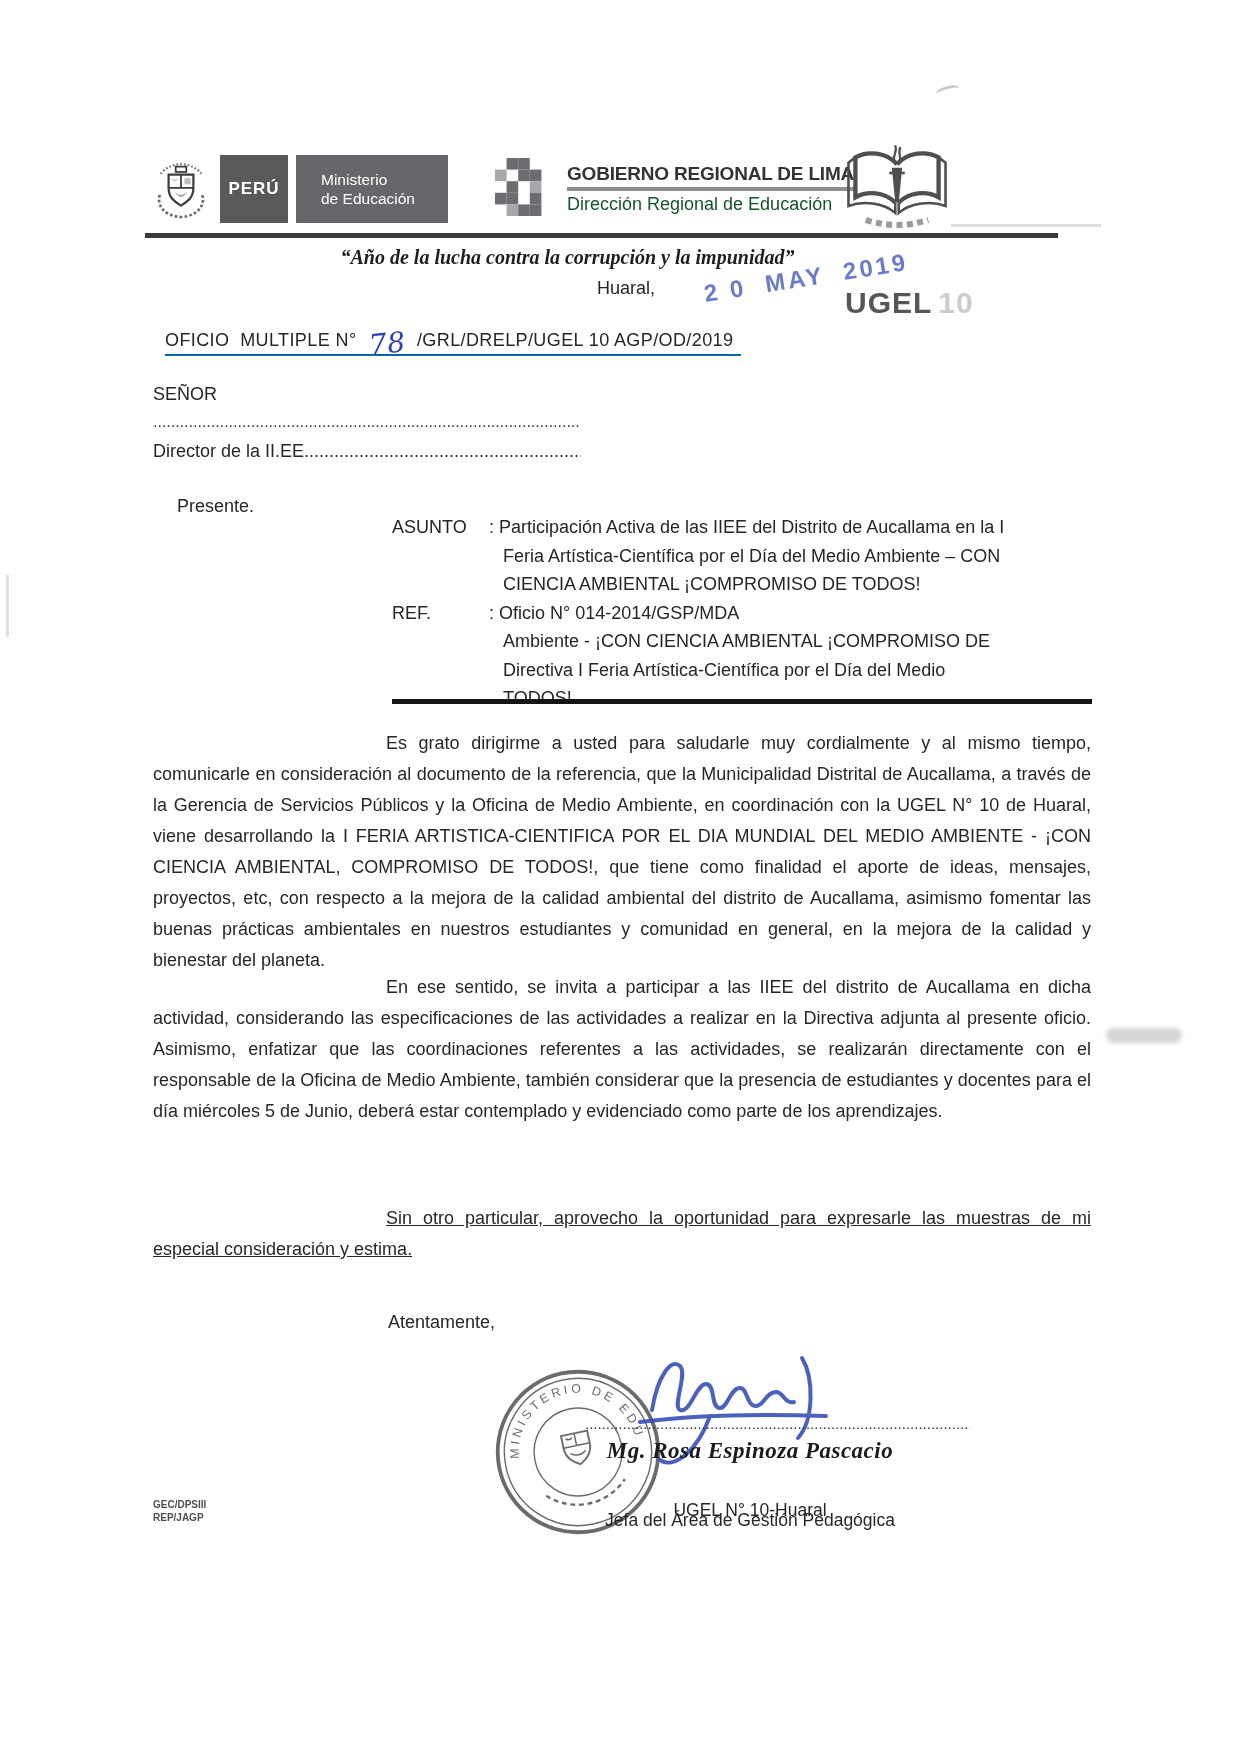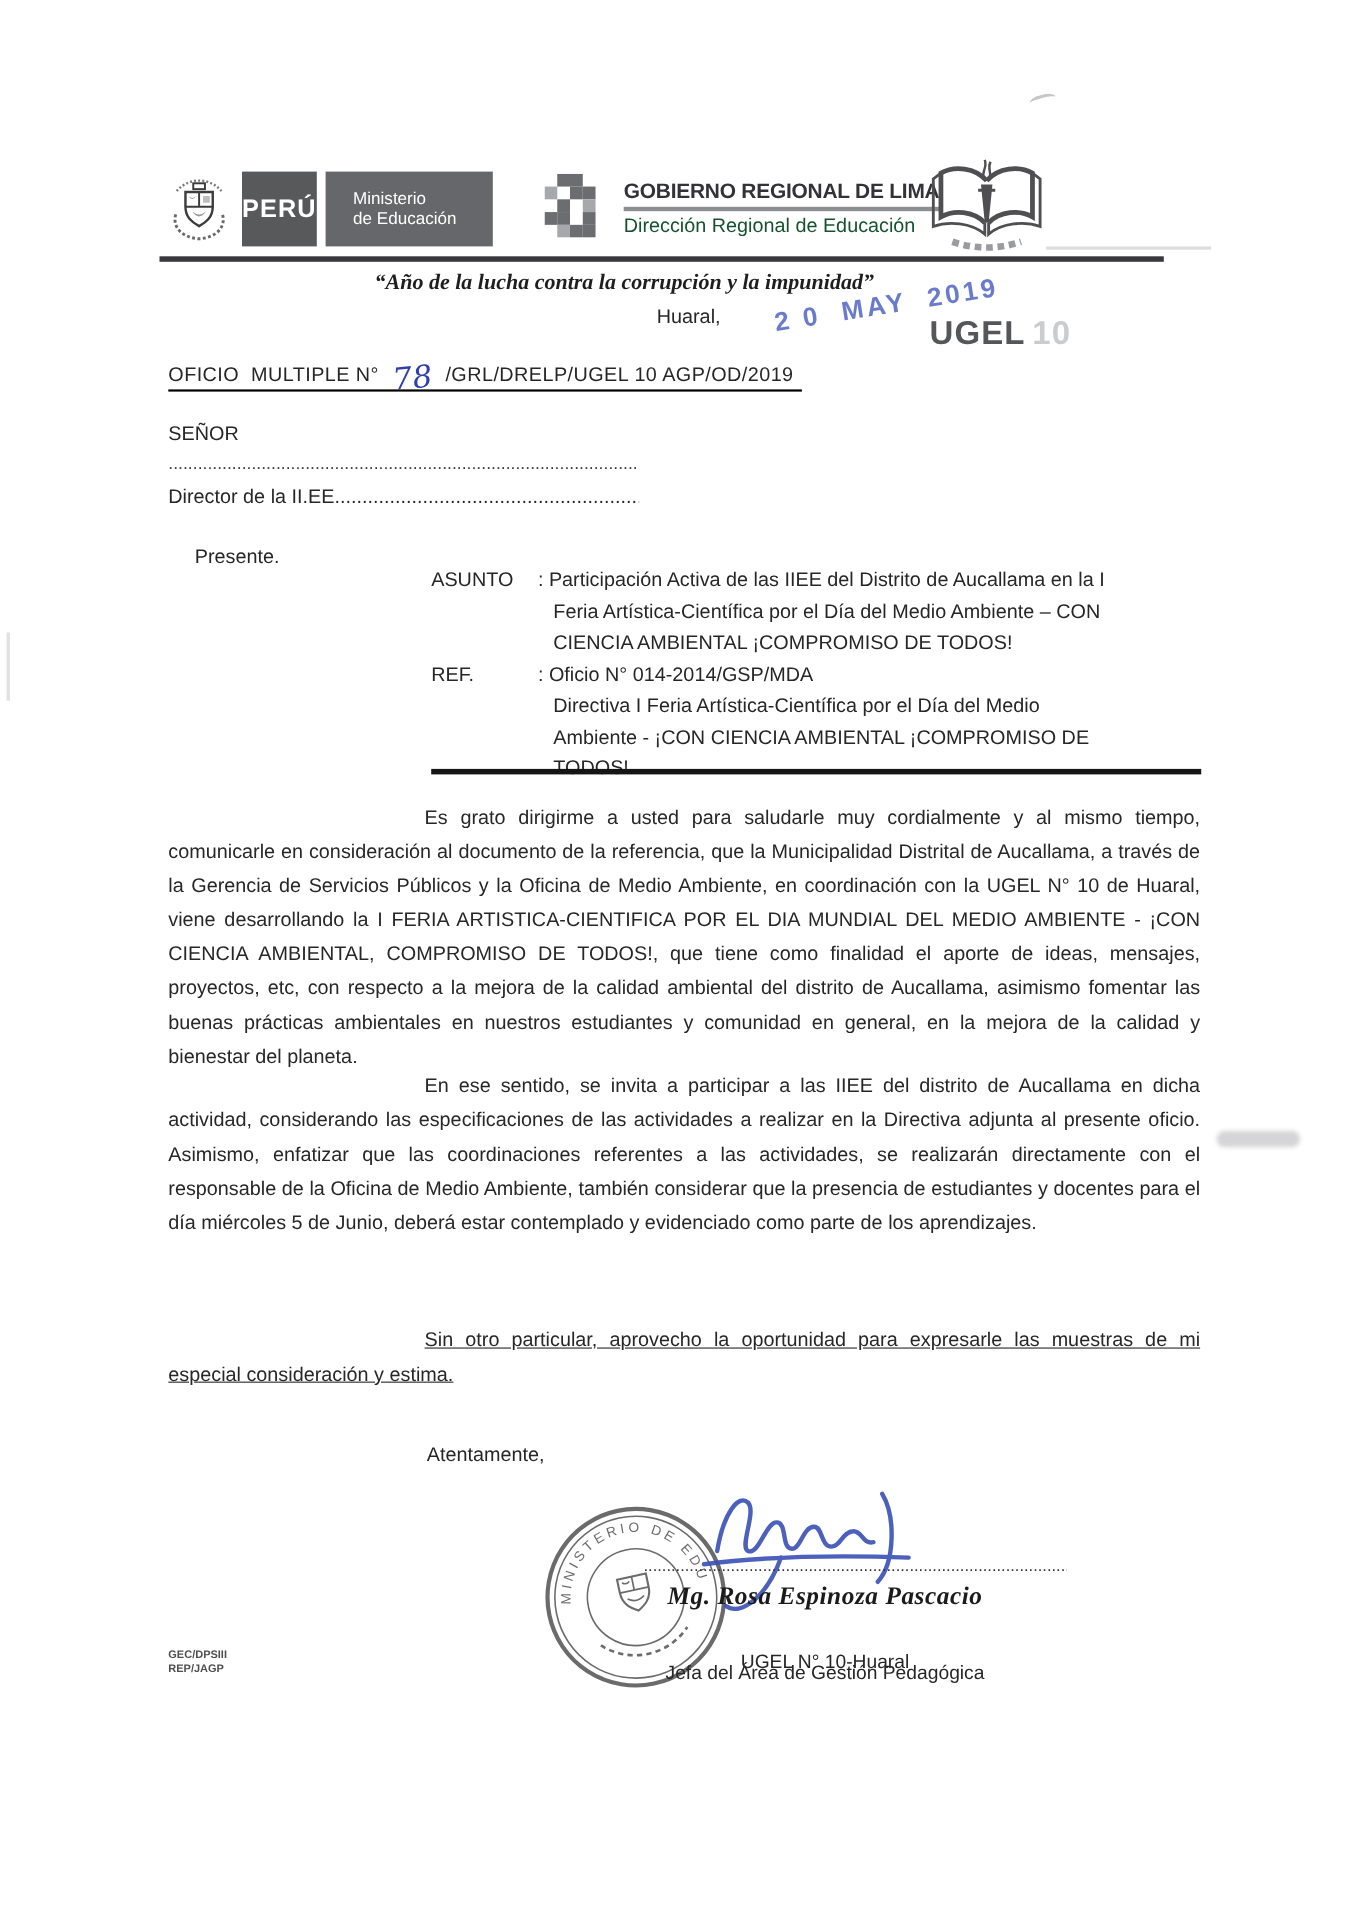--- a/index.html
+++ b/index.html
@@ -13,21 +13,21 @@
     overflow: hidden;
     font-family: "Liberation Sans", sans-serif;
     color: #262626;
   }
   
   .hdr-group { position:absolute; display:flex; align-items:center; }
   .hdr-minedu { left:150px; top:152px; gap:8px; }
   .peru-box {
     width:68px; height:68px; background:#58595b; color:#fff;
     display:flex; align-items:center; justify-content:center;
-    font-size:23px; font-weight:600; letter-spacing:1px;
+    font-size:17px; font-weight:600; letter-spacing:1px;
   }
   .ministry-box {
     width:152px; height:68px; background:#66676a; color:#fff;
     display:flex; flex-direction:column; justify-content:center;
     padding-left:25px; font-size:15.5px; line-height:19px;
   }
   .hdr-grl { left:495px; top:158px; gap:14px; }
   .grl-text { display:flex; flex-direction:column; }
   .grl-title { font-size:19px; font-weight:800; letter-spacing:-0.2px; color:#333336; white-space:nowrap; }
   .grl-underbar { height:4px; background:#8d8e90; margin:2px 0 3px 0; }
@@ -47,23 +47,23 @@
   }
   .city { position:absolute; left:597px; top:278px; font-size:18px; }
   .date-stamp {
     position:absolute; left:703px; top:264px;
     font-size:24px; font-weight:700; letter-spacing:3px;
     color:#4a5fc0; opacity:.82; transform:rotate(-9deg); white-space:pre;
   }
 
   
   .oficio {
-    position:absolute; left:153px; top:330px;
+    position:absolute; left:165px; top:330px;
     display:inline-flex; align-items:flex-end; gap:12px;
-    border-bottom:2px solid #000000; padding:0 8px 3px 0;
+    border-bottom:2px solid #0369a1; padding:0 8px 3px 0;
     font-size:18px; letter-spacing:0.4px; white-space:pre;text-align:center;
   }
   .oficio-number {
     font-family:"DejaVu Serif", serif; font-style:italic;
     font-size:28px; color:#2e3fae; line-height:18px;
     transform:rotate(-6deg); position:relative; top:2px;
   }
 
   
   .salutation { position:absolute; left:153px; top:384px; font-size:18px; }
@@ -204,22 +204,22 @@
   <div class="subject">
     <div>ASUNTO</div>
     <div class="lines">
       <div>: Participación Activa de las IIEE del Distrito de Aucallama en la I</div>
       <div class="cont">Feria Artística-Científica por el Día del Medio Ambiente – CON</div>
       <div class="cont">CIENCIA AMBIENTAL ¡COMPROMISO DE TODOS!</div>
     </div>
     <div>REF.</div>
     <div class="lines">
       <div>: Oficio N° 014-2014/GSP/MDA</div>
+      <div class="cont">Ambiente  - ¡CON CIENCIA AMBIENTAL ¡COMPROMISO DE</div>
       <div class="cont">Directiva I Feria Artística-Científica por el Día del Medio</div>
-      <div class="cont">Ambiente  - ¡CON CIENCIA AMBIENTAL ¡COMPROMISO DE</div>
       <div class="cont">TODOS!</div>
     </div>
   </div>
   <div class="subject-rule"></div>
 
   <p class="para para-1">Es grato dirigirme a usted para saludarle muy cordialmente y al mismo tiempo, comunicarle en consideración al documento de la referencia, que la Municipalidad Distrital de Aucallama, a través de la Gerencia de Servicios Públicos y la Oficina de Medio Ambiente, en coordinación con la UGEL N° 10 de Huaral, viene desarrollando la I FERIA ARTISTICA-CIENTIFICA POR EL DIA MUNDIAL DEL MEDIO AMBIENTE - ¡CON CIENCIA AMBIENTAL, COMPROMISO DE TODOS!, que tiene como finalidad el aporte de ideas, mensajes, proyectos, etc, con respecto a la mejora de la calidad ambiental del distrito de Aucallama, asimismo fomentar las buenas prácticas ambientales en nuestros estudiantes y comunidad en general, en la mejora de  la calidad y bienestar del planeta.</p>
   <p class="para para-2">En ese sentido, se invita a participar a las IIEE del distrito de Aucallama en dicha actividad, considerando las especificaciones de las actividades a realizar en la Directiva adjunta al presente oficio. Asimismo, enfatizar que las coordinaciones referentes a las actividades, se realizarán directamente con el responsable de la Oficina de Medio Ambiente, también considerar que la presencia de estudiantes y docentes para el día miércoles 5 de Junio, deberá estar contemplado y evidenciado  como parte de los aprendizajes.</p>
   <p class="para para-3">Sin otro particular, aprovecho la oportunidad para expresarle las muestras de mi especial consideración y estima.</p>
   <div class="closing">Atentamente,</div>
 

